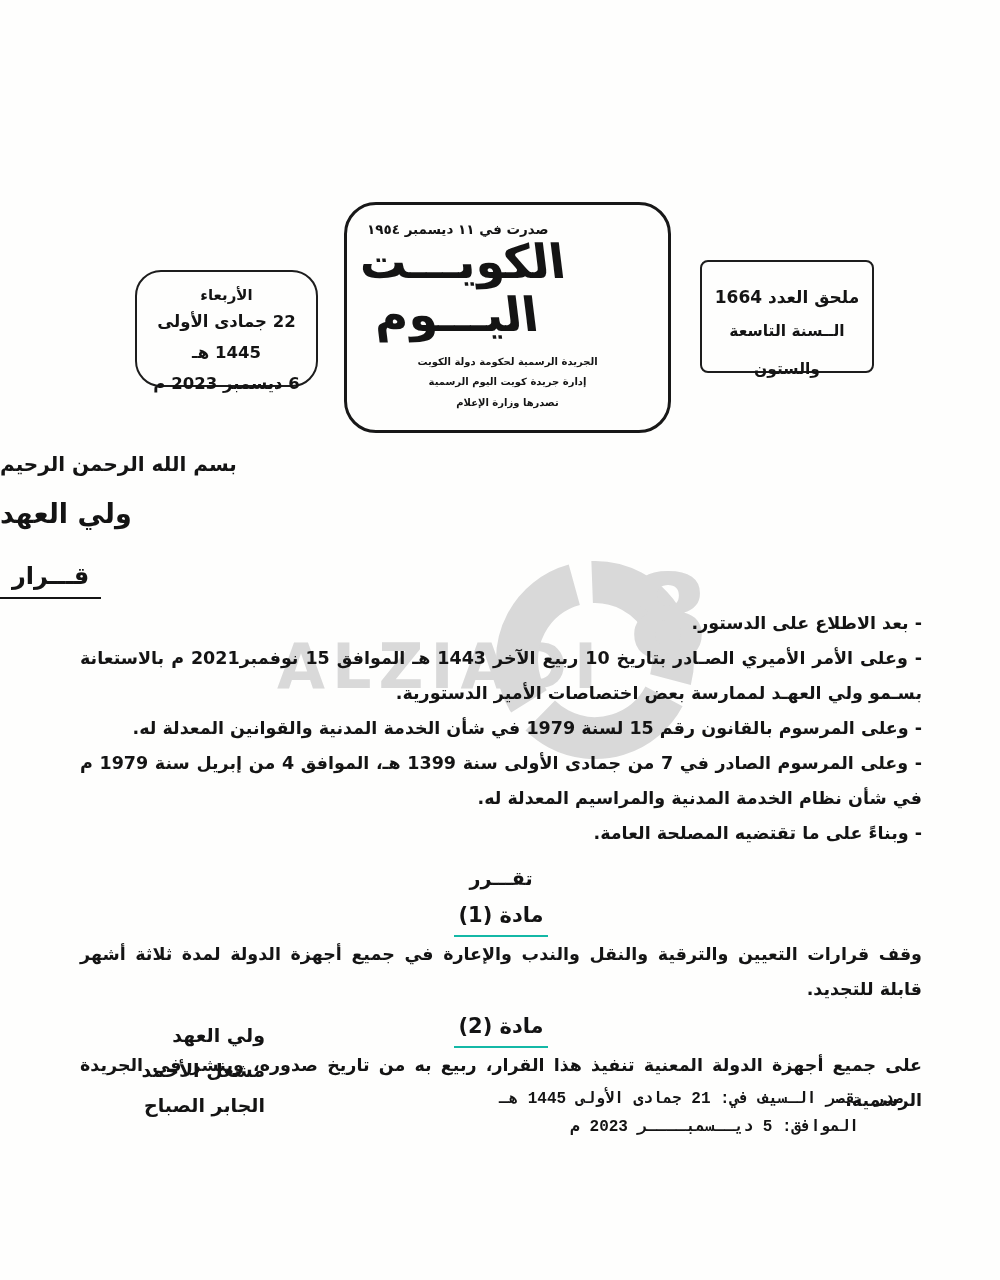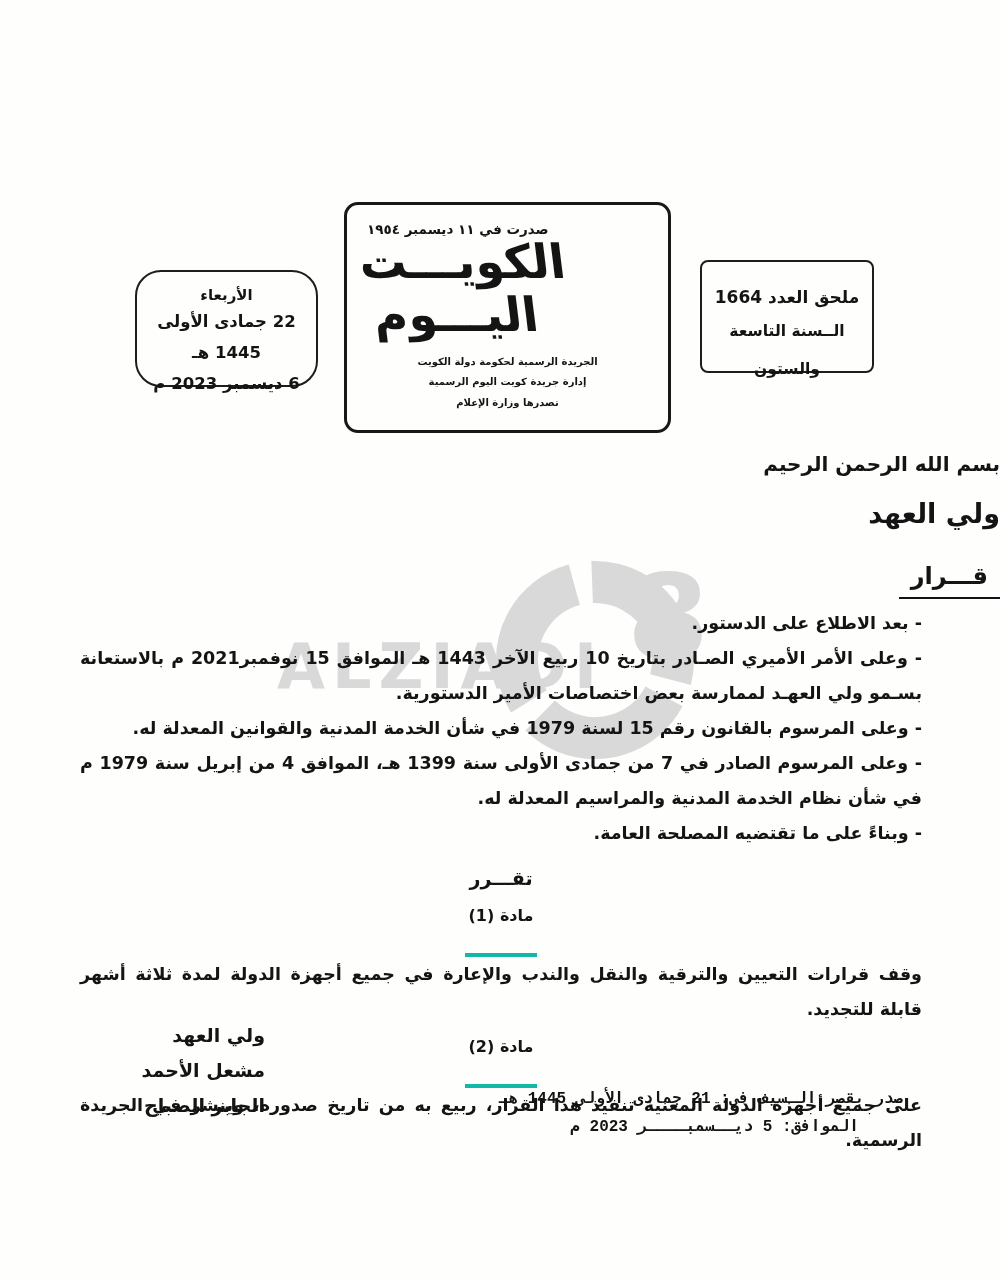--- a/index.html
+++ b/index.html
@@ -19,21 +19,21 @@
   .wm-svg { position:absolute; left:215px; top:22px; }
   .wm-eight {
     position:absolute; left:362px; top:38px;
     font-size:118px; font-weight:700; color:#d9d9d9; line-height:1;
   }
 
   
   .mast-box { position:absolute; box-sizing:border-box; background:transparent; z-index:1; }
   .logo-box {
     left:344px; top:202px; width:327px; height:231px;
-    border:3px solid #181818; border-radius:14px;
+    border:3px solid #181818; border-radius:32px;
   }
   .founded-line {
     direction:rtl; text-align:left; padding:16px 0 0 20px;
     font-size:13.5px; font-weight:700; letter-spacing:1px;
   }
   .logo-line1 {
     direction:rtl; text-align:left; padding-left:12px; margin-top:0px;
     font-size:47px; font-weight:700; line-height:1.05; transform:skewX(7deg);
   }
   .logo-line2 {
@@ -54,41 +54,41 @@
 
   .issue-box {
     left:700px; top:260px; width:174px; height:113px;
     border:2.5px solid #1d1d1d; border-radius:8px;
     direction:rtl; text-align:center; font-weight:700;
   }
   .issue-no   { font-size:17px; margin-top:20px; line-height:30px; }
   .issue-year { font-size:15.5px; line-height:38px; }
 
   
-  .center-abs { position:absolute; left:0; width:100%; text-align:right; z-index:1; }
+  .center-abs { position:absolute; left:0; width:100%; text-align:left; z-index:1; }
   .basmala   { top:452px; font-size:20px; font-weight:700; direction:rtl; }
   .authority { top:498px; font-size:27px; font-weight:700; direction:rtl; }
   .doc-type-wrap { top:562px; direction:rtl; }
   .doc-type {
     display:inline-block; font-size:24px; font-weight:700;
     border-bottom:2.5px solid #141414; padding:0 12px 7px;
   }
 
   
   .doc-body {
     position:absolute; left:80px; top:606px; width:842px; z-index:1;
     direction:rtl; text-align:justify;
     font-size:17.5px; font-weight:700; line-height:35px;
   }
   .doc-body p { margin:0; }
   .decree-word { text-align:center; margin-top:10px !important; font-size:19px; }
   .article-head { text-align:center; margin-top:2px !important; }
   .article-head span {
-    display:inline-block; border-bottom:4px solid #14b8a6; padding:0 4px 20px;
-    font-size:16px;
+    display:inline-block; border-bottom:2px solid #14b8a6; padding:0 4px 2px;
+    font-size:21px;
   }
 
   
   .signature {
     position:absolute; left:85px; top:1018px; width:180px; z-index:1;
     direction:rtl; font-weight:700; font-size:19px; line-height:35px;
   }
   .signature div { text-align:right; }
 
   

